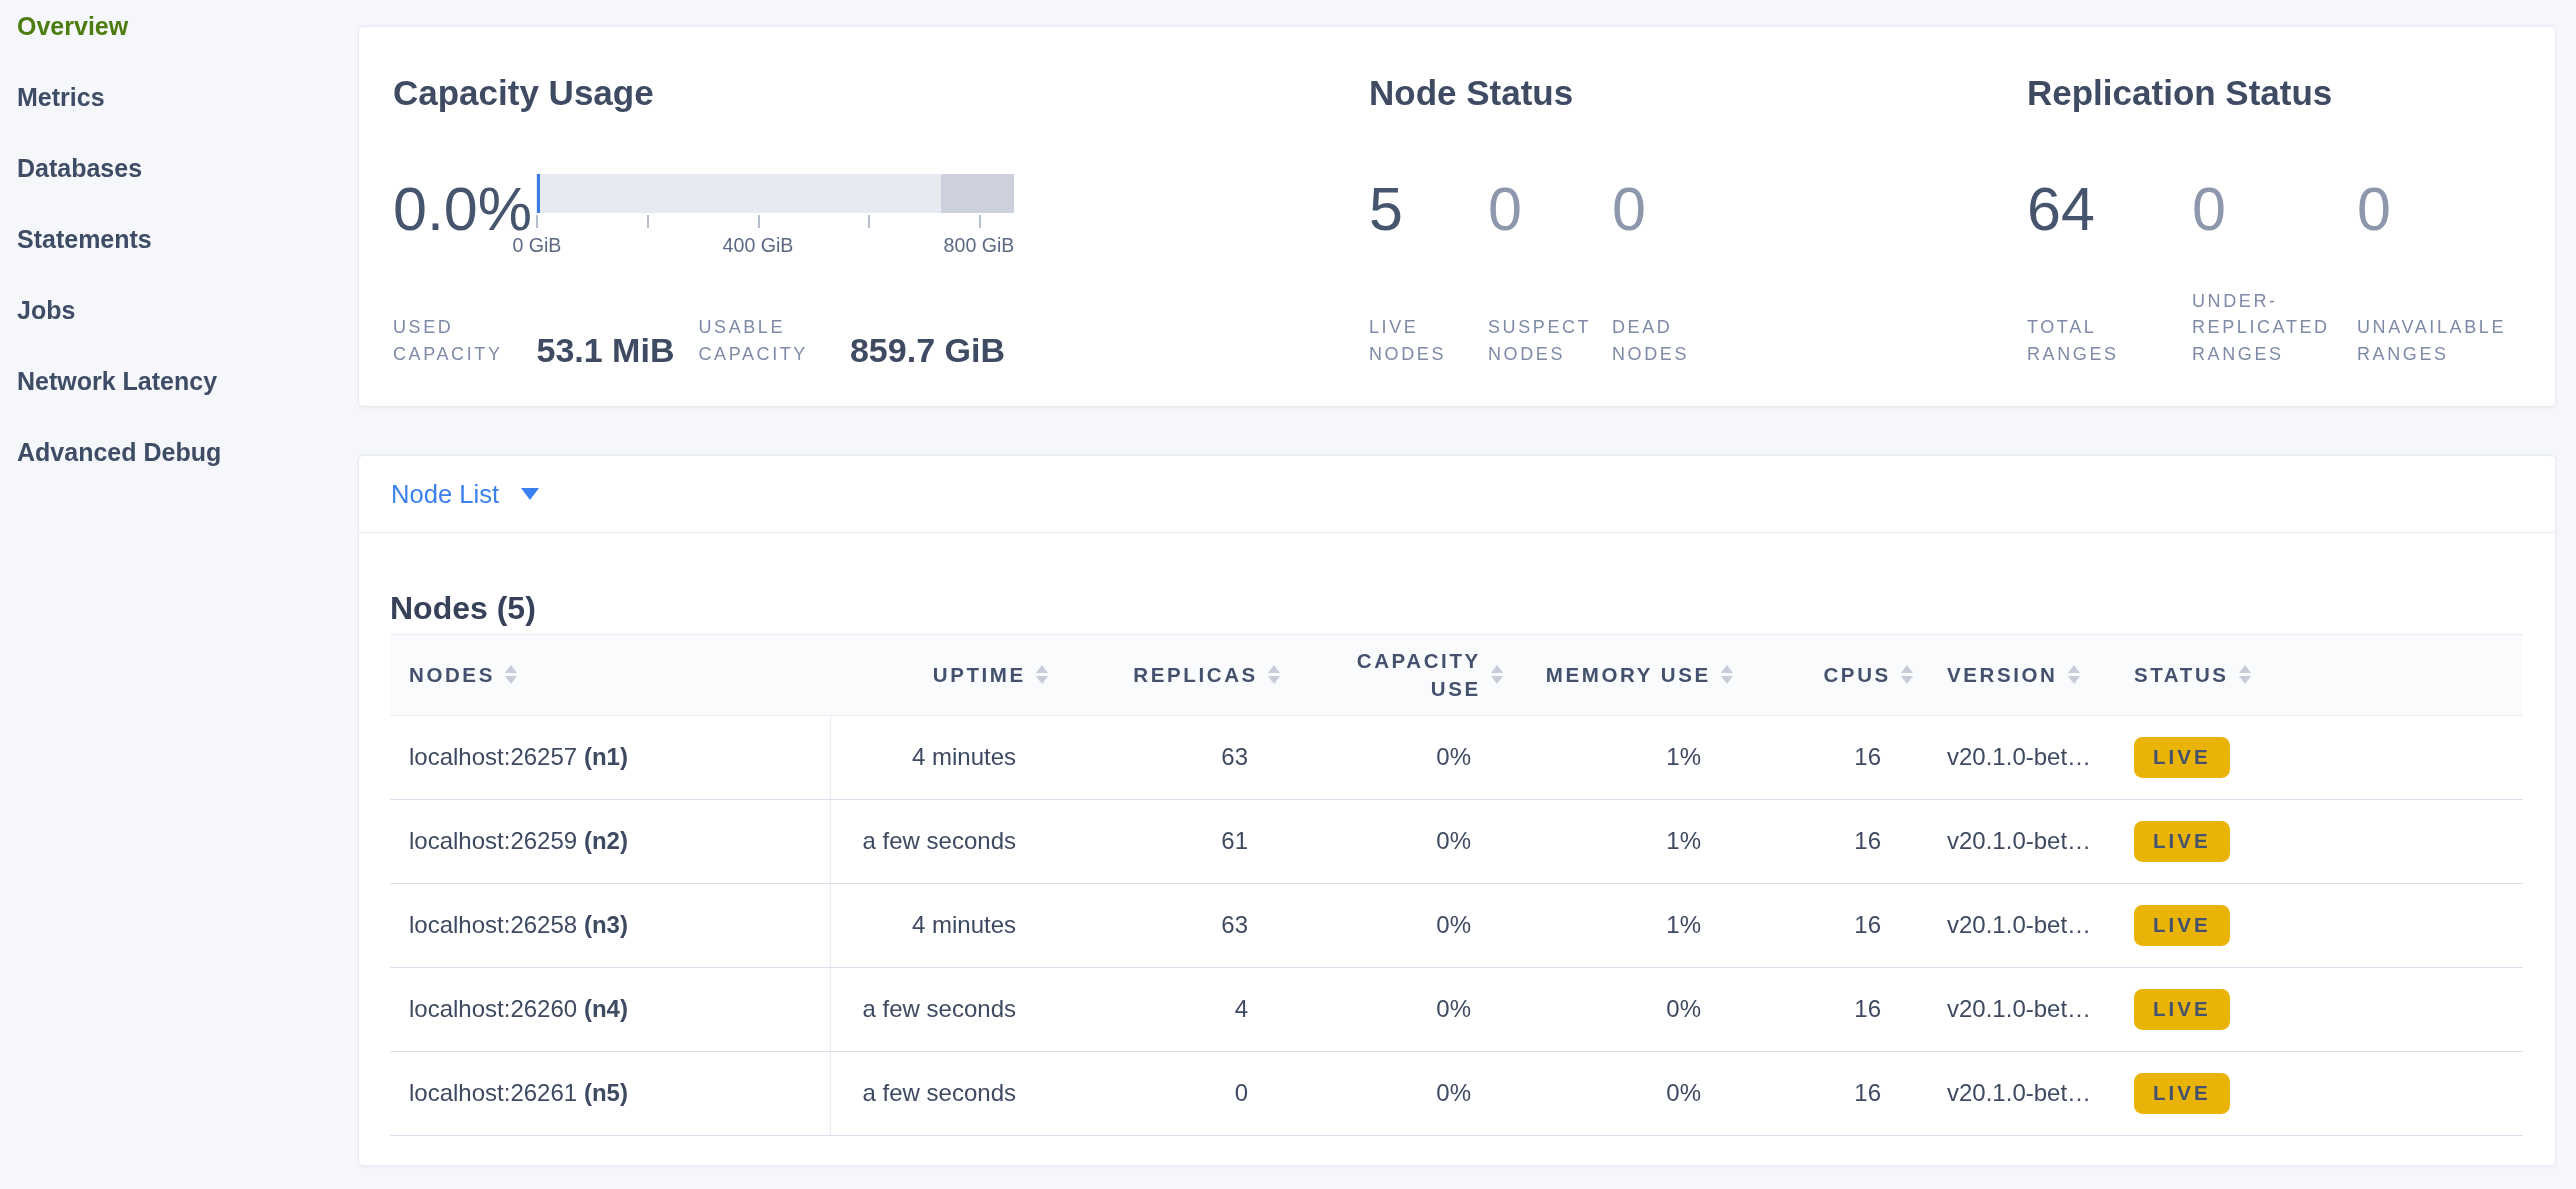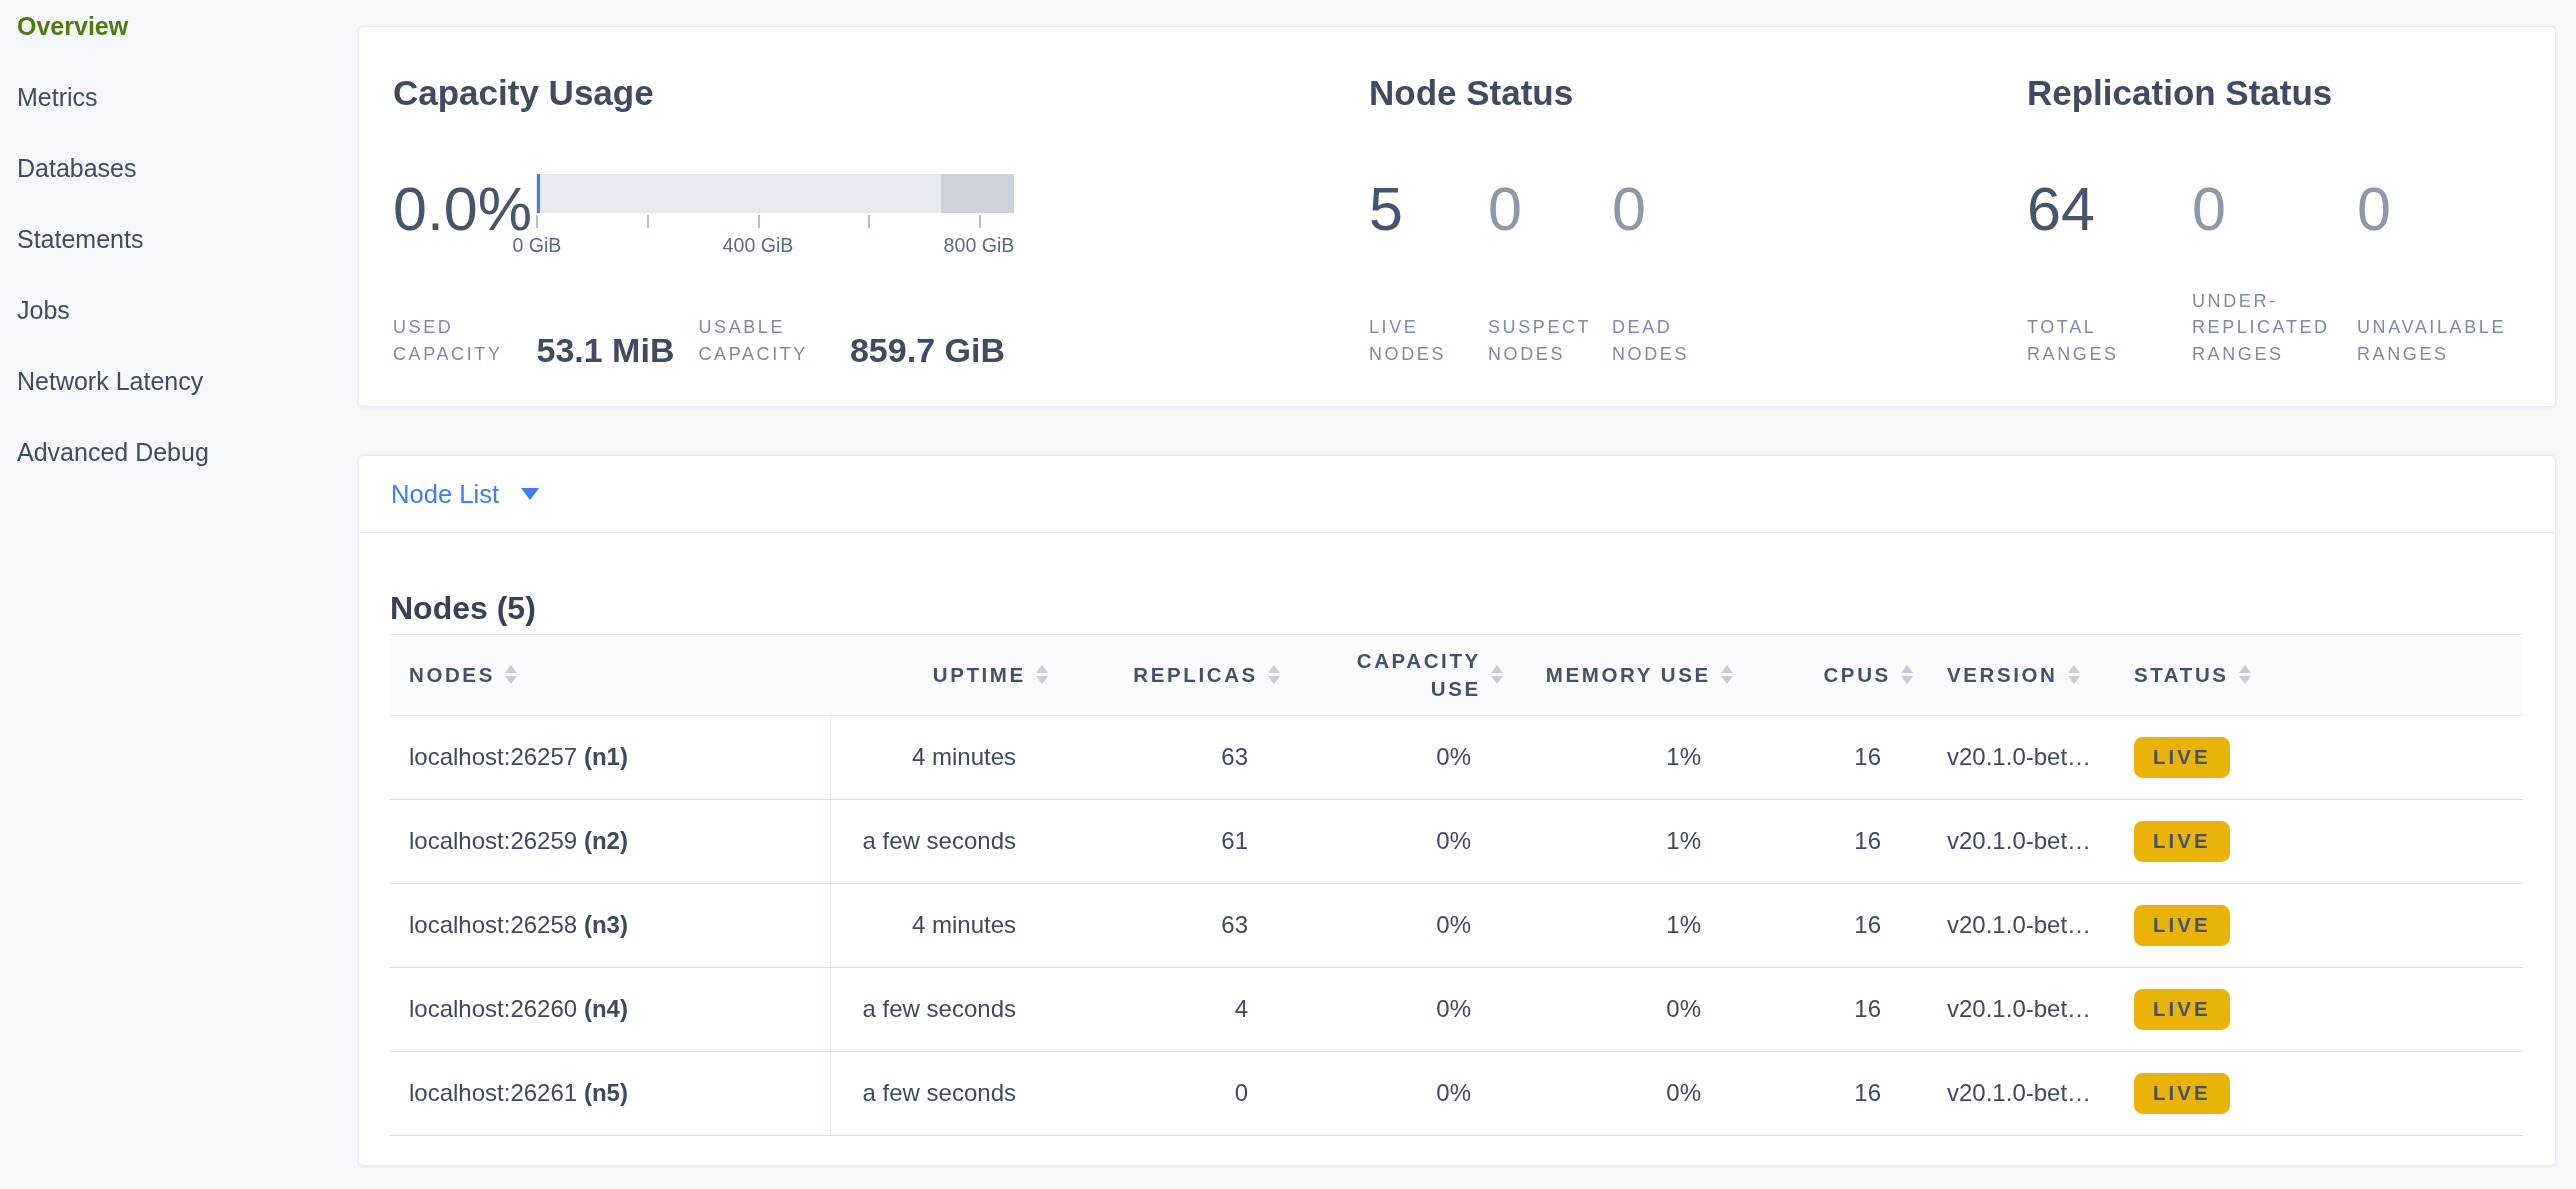--- a/index.html
+++ b/index.html
@@ -1,21 +1,21 @@
 <!DOCTYPE html>
 <html style="font-size:13.6px"><head>
 <meta charset="utf-8">
 <style>
   * { margin:0; padding:0; box-sizing:border-box; }
   html,body { width:2576px; height:1189px; background:#f5f7fa; font-family:"Liberation Sans", sans-serif; overflow:hidden; }
 
   
   .sidebar { position:absolute; left:0; top:0; width:358px; height:100%; padding:12px 0 0 17px; }
   .sidebar ul { list-style:none; }
-  .sidebar li { height:71px; font-size:25px; font-weight:400; color:#3f4c66; cursor:pointer; }
+  .sidebar li { height:71px; font-size:25px; font-weight:700; color:#3f4c66; cursor:pointer; }
   .sidebar li.active { color:#4d7c0f; font-weight:700; }
 
   
   .card { position:absolute; background:#ffffff; border:0.9px solid #e7eaf3; border-radius:5.1px;
           box-shadow:0 0.9px 3.4px rgba(60,70,100,0.06); }
   .card-top { left:358px; top:25.6px; width:2198px; height:381px; }
   .card-bottom { left:358px; top:455px; width:2198px; height:711px; }
 
   .sec { position:absolute; top:0; bottom:0; }
   .sec-capacity { left:34px; width:989px; }

